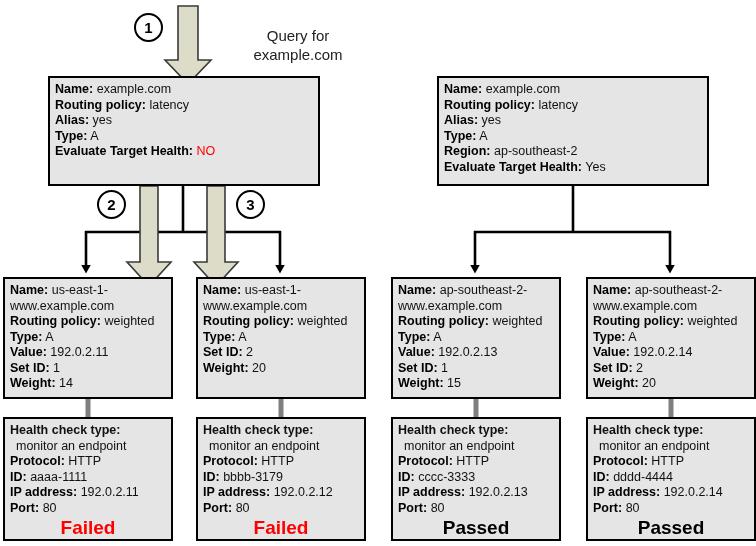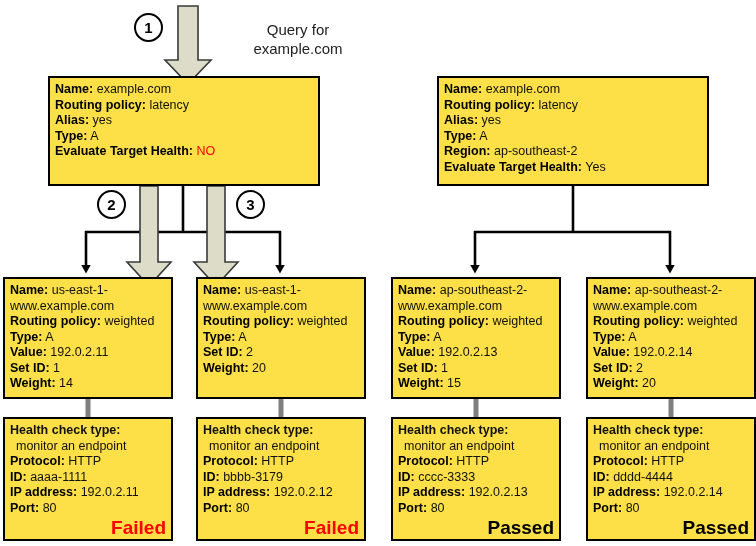--- a/index.html
+++ b/index.html
@@ -6,29 +6,29 @@
   body{
     width:756px;height:546px;background:#ffffff;overflow:hidden;
     font-family:"Liberation Sans",sans-serif;
     -webkit-font-smoothing:antialiased;
   }
   #canvas{position:relative;width:756px;height:546px;}
 
   
   .box{
     position:absolute;box-sizing:border-box;
-    border:2px solid #000;background:#fde047;
+    border:2px solid #000;background:#e5e5e5;
     padding:4px 5px 14px 5px;
     font-size:12.5px;line-height:15.5px;color:#111;
   }
   .box .ln{white-space:nowrap;}
   .box b{font-weight:bold;color:#000;}
   .red{color:#ff0000;font-weight:normal;}
   .verdict{
-    text-align:right;font-size:19px;font-weight:bold;line-height:22px;
+    text-align:center;font-size:19px;font-weight:bold;line-height:22px;
     margin-top:1px;
   }
   .verdict.failed{color:#ff0000;}
   .verdict.passed{color:#000000;}
   .indent{padding-left:6px;}
 
   
   .circle{
     position:absolute;width:29px;height:29px;border:2.5px solid #000;
     border-radius:50%;background:#fff;
@@ -90,21 +90,21 @@
 
     <g>
       <path d="M207,186 L225,186 L225,262 L238,262 L216,286 L194,262 L207,262 Z" fill="#dcdcc8" stroke="#3a3a3a" stroke-width="1.6" stroke-linejoin="miter"></path>
     </g>
   </svg>
 
   <div class="circle" style="left:134px;top:13px;">1</div>
   <div class="circle" style="left:97px;top:190px;">2</div>
   <div class="circle" style="left:236px;top:190px;">3</div>
 
-  <div class="query-label" style="left:213px;top:20px;width:170px;">Query for
+  <div class="query-label" style="left:213px;top:26px;width:170px;">Query for
 example.com</div>
 
   <div class="box" style="left:48px;top:76px;width:272px;height:110px;">
     <div class="ln">
       <b>Name:</b>
       <span>example.com</span>
     </div>
     <div class="ln">
       <b>Routing policy:</b>
       <span>latency</span>

